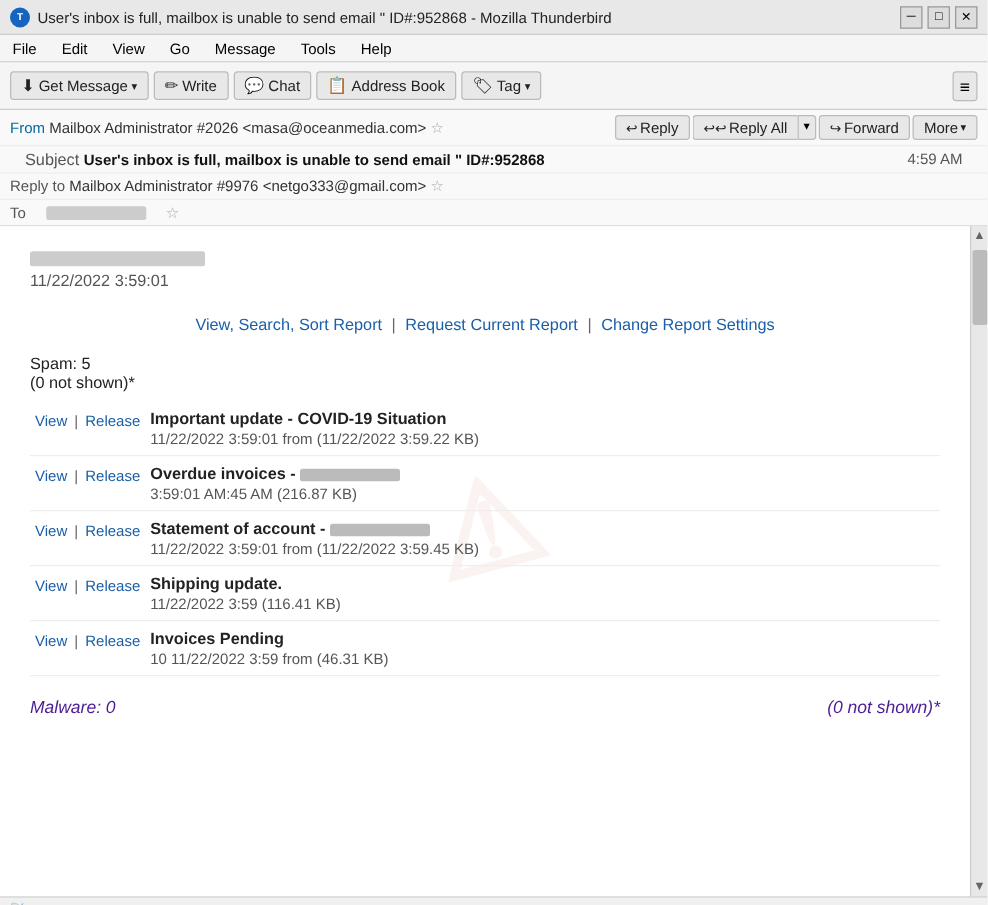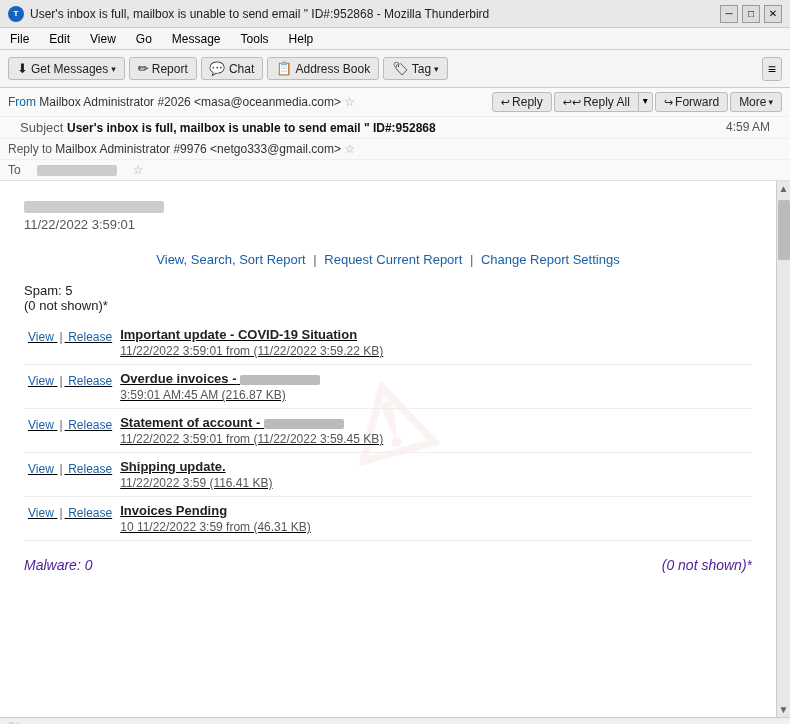--- a/index.html
+++ b/index.html
@@ -138,21 +138,21 @@
     .email-links a { color: #1a5fa8; text-decoration: none; }
     .email-links .sep { color: #666; margin: 0 4px; }
 
     .spam-header {
       display: flex; justify-content: space-between;
       font-size: 13px; color: #222; margin-bottom: 8px;
       position: relative; z-index: 1; flex-direction: column;
     }
 
     
-    .spam-table { width: 100%; border-collapse: collapse; position: relative; z-index: 1; text-decoration: underline; }
+    .spam-table { width: 100%; border-collapse: collapse; position: relative; z-index: 1; }
     .spam-table tr { border-bottom: 1px solid #eee; }
     .spam-table td { padding: 6px 4px; vertical-align: top; }
     .spam-table .action-cell { width: 90px; padding-top: 8px; white-space: nowrap; }
     .spam-table .content-cell { }
     .action-link { color: #1a5fa8; text-decoration: none; font-size: 12px; cursor: pointer; }
     .action-sep { color: #666; margin: 0 2px; font-size: 12px; }
     .spam-msg-title { font-weight: bold; font-size: 13px; color: #222; }
     .spam-msg-detail { font-size: 12px; color: #555; margin-top: 2px; }
     .redacted-inline { display: inline-block; width: 80px; height: 10px; background: #bbb; border-radius: 2px; vertical-align: middle; }
 
@@ -218,26 +218,26 @@
   <span class="menubar-item">View</span>
   <span class="menubar-item">Go</span>
   <span class="menubar-item">Message</span>
   <span class="menubar-item">Tools</span>
   <span class="menubar-item">Help</span>
 </div>
 
 <div class="toolbar">
   <button class="toolbar-btn">
     <span class="icon">⬇</span>
-    <span>Get Messages</span>
+    <span>Get Message</span>
     <span style="font-size:9px;">▾</span>
   </button>
   <button class="toolbar-btn">
     <span class="icon">✏</span>
-    <span>Report</span>
+    <span>Write</span>
   </button>
   <button class="toolbar-btn">
     <span class="icon">💬</span>
     <span>Chat</span>
   </button>
   <button class="toolbar-btn">
     <span class="icon">📋</span>
     <span>Address Book</span>
   </button>
   <button class="toolbar-btn">

